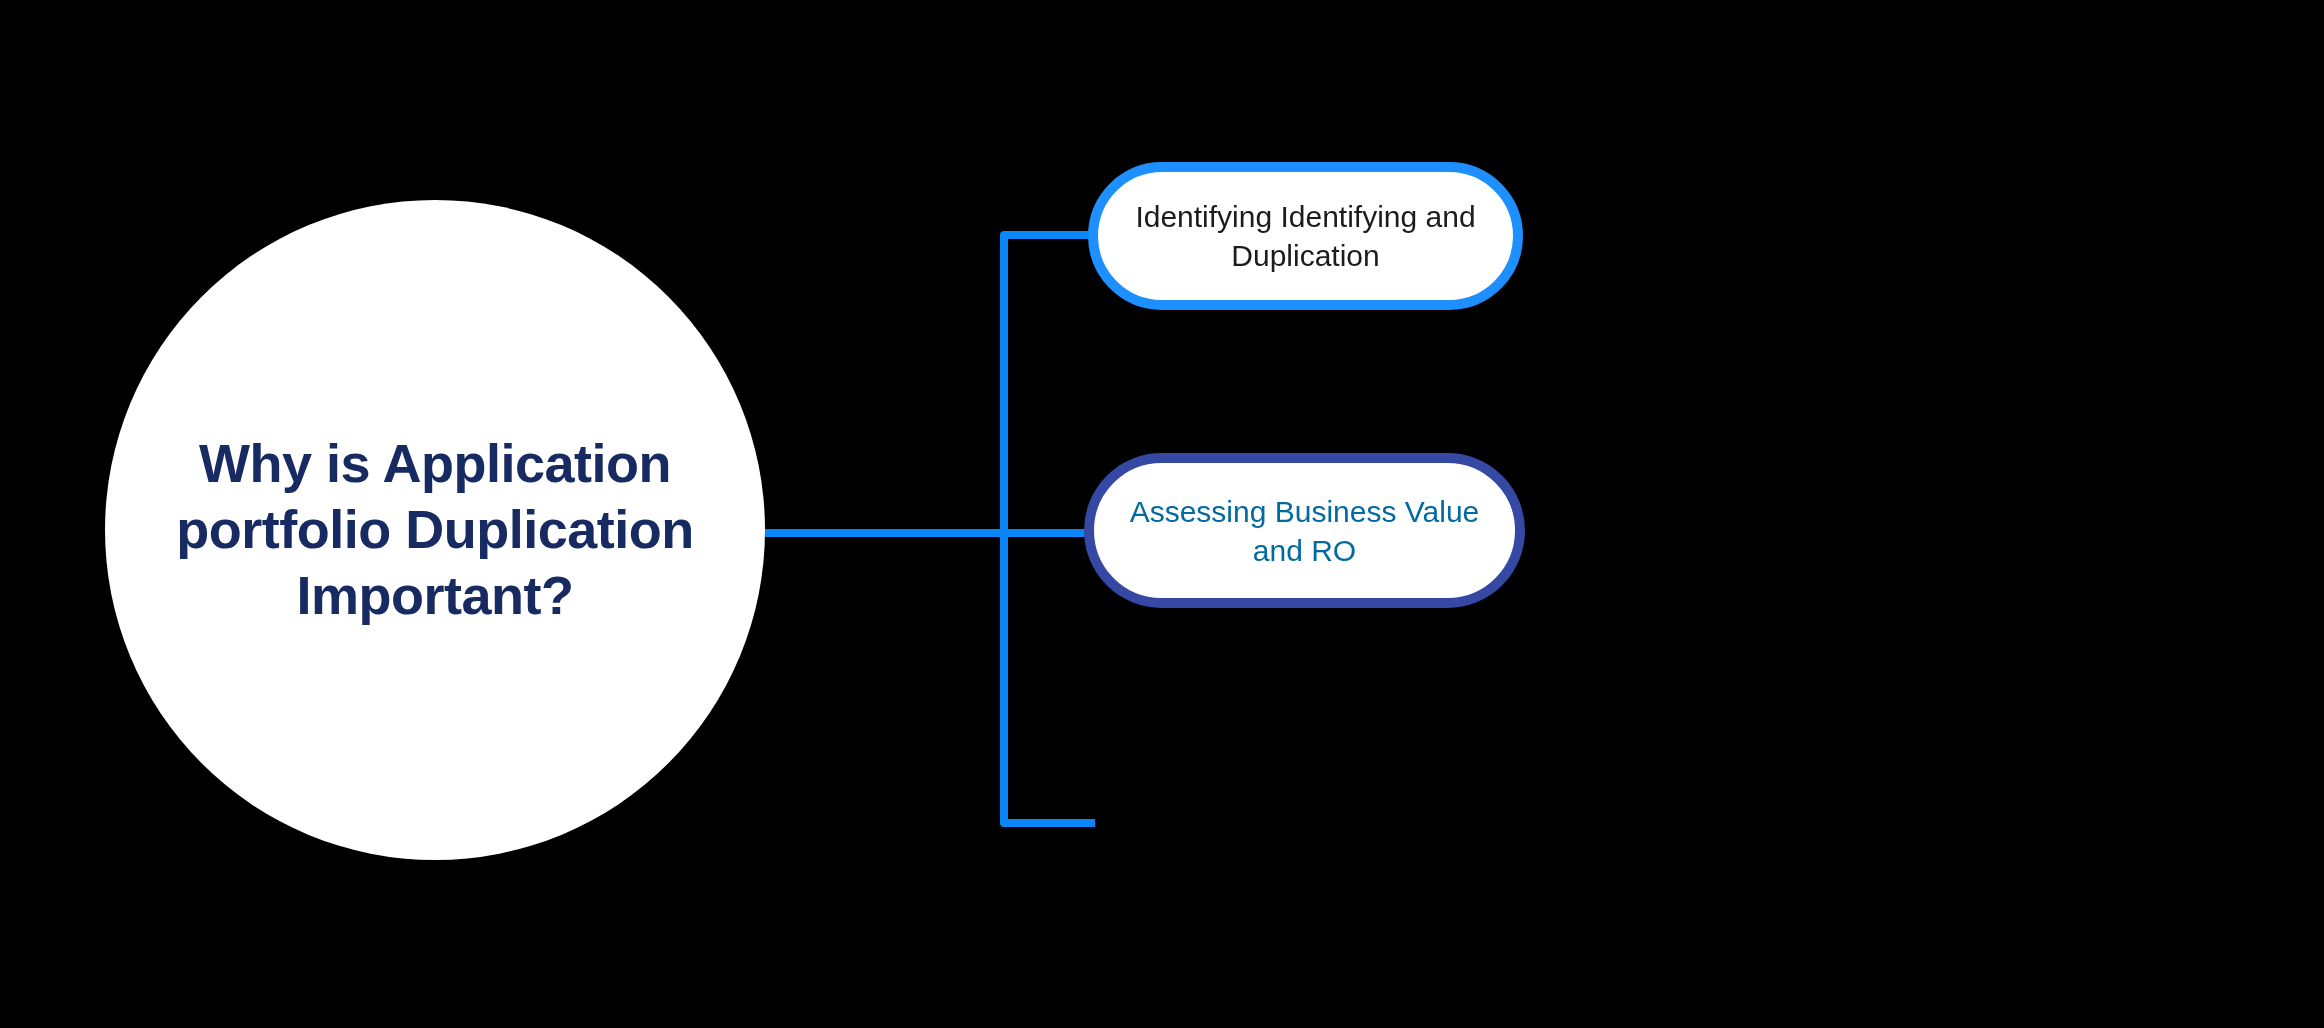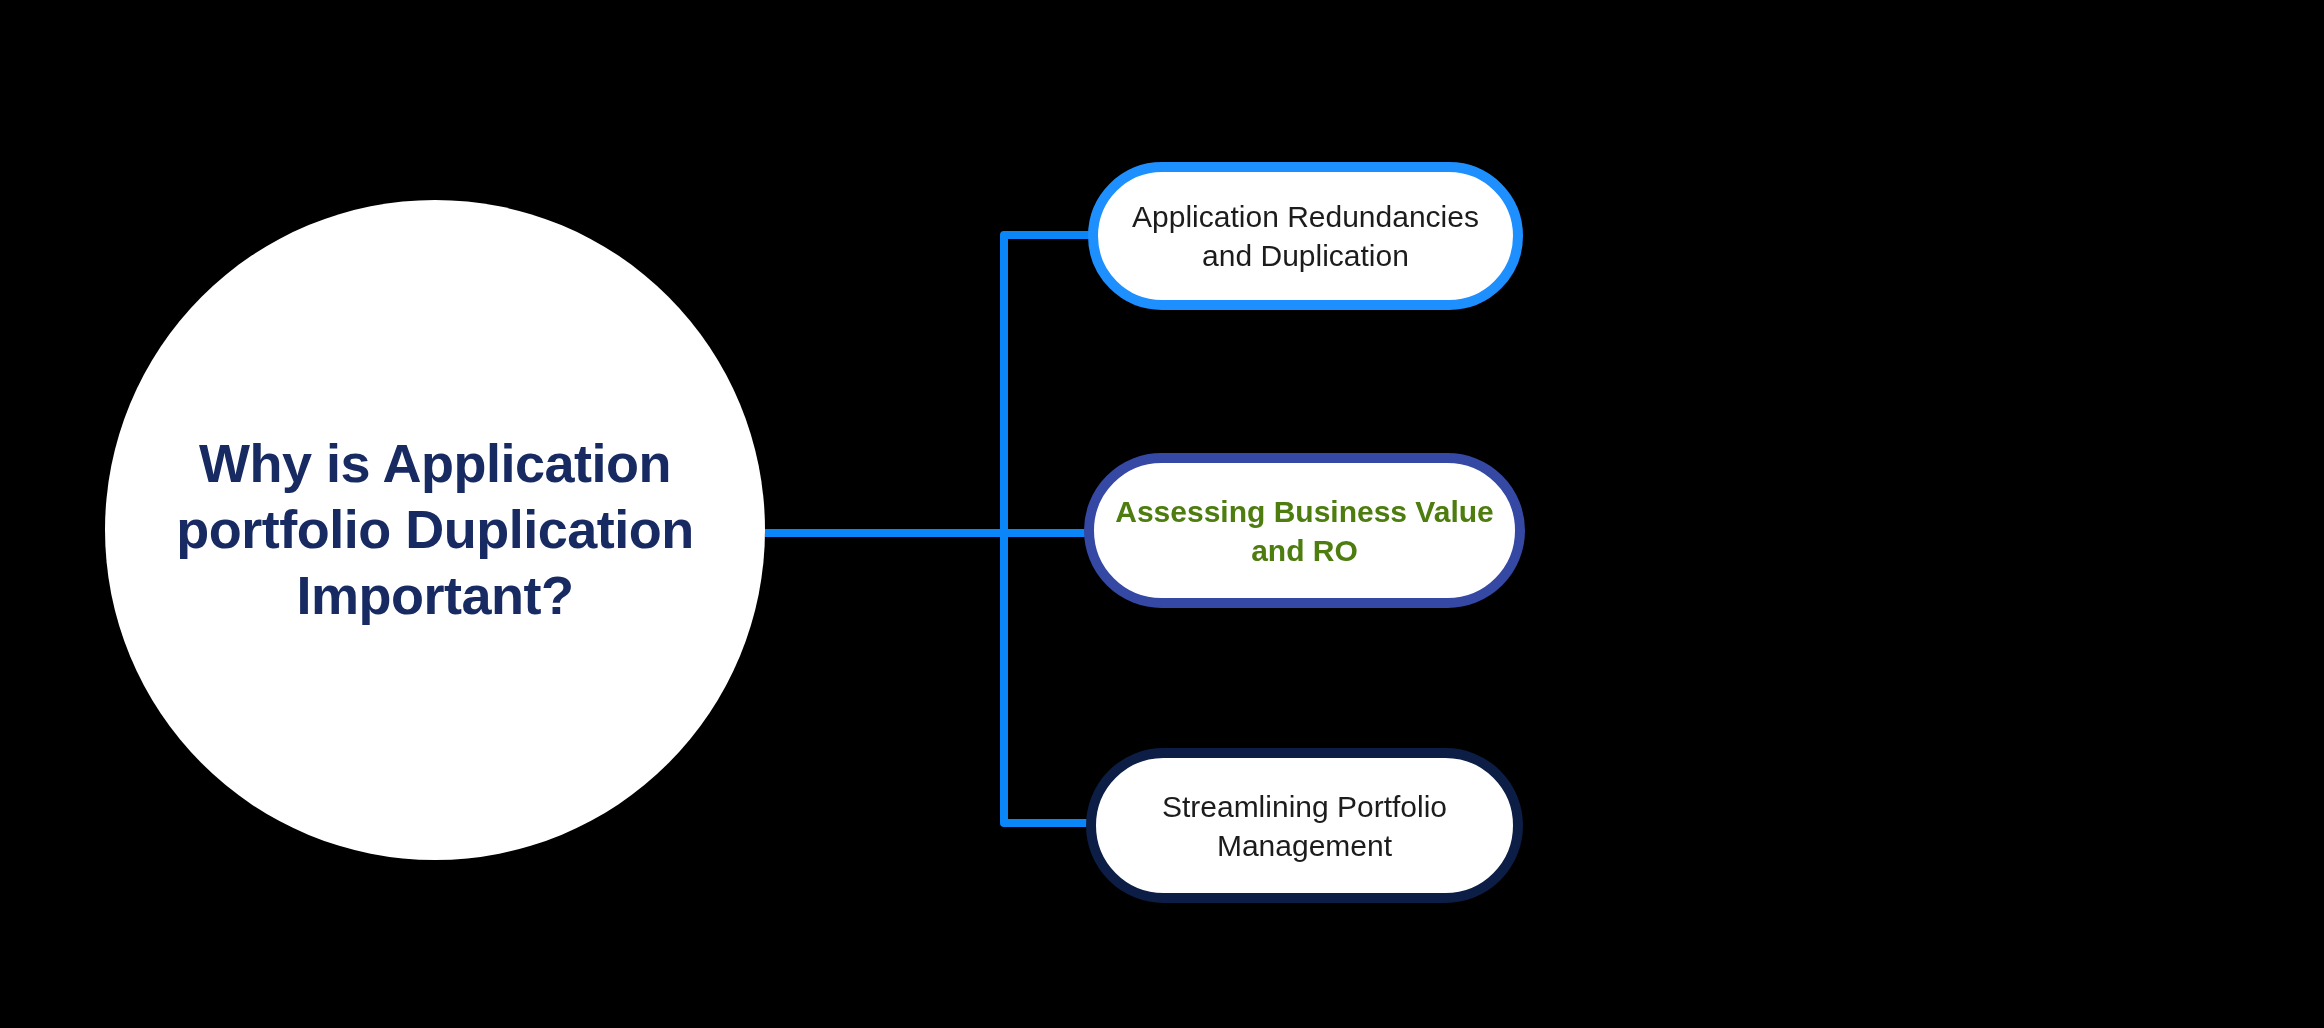--- a/index.html
+++ b/index.html
@@ -78,24 +78,21 @@
   <svg class="connectors" viewBox="0 0 2324 1028" xmlns="http://www.w3.org/2000/svg">
     <path d="M 765 533 H 1088" stroke="#0B86F8"></path>
     <path d="M 1095 235 H 1004 V 823 H 1095" stroke="#0B86F8"></path>
   </svg>
 
   <div class="root-node" style="background-color: rgb(255, 255, 255);">
     <div class="root-label" style="color: rgb(24, 42, 98);">Why is Application portfolio Duplication Important?</div>
   </div>
 
   <div class="branch-node node-1" style="border-color: rgb(30, 143, 255); background-color: rgb(255, 255, 255);">
-    <div class="branch-label" style="color: rgb(28, 28, 28);">Application Redundancies and Duplication</div>
+    <div class="branch-label" style="color: rgb(28, 28, 28);">Identifying Identifying and Duplication</div>
   </div>
 
   <div class="branch-node node-2" style="border-color: rgb(53, 72, 164); background-color: rgb(255, 255, 255);">
-    <div class="branch-label" style="color: #4d7c0f; font-weight: bold;">Assessing Business Value and RO</div>
+    <div class="branch-label" style="color: #0369a1;">Assessing Business Value and RO</div>
   </div>
 
-  <div class="branch-node node-3" style="border-color: rgb(12, 30, 69); background-color: rgb(255, 255, 255);">
-    <div class="branch-label" style="color: rgb(28, 28, 28);">Streamlining Portfolio Management</div>
-  </div>
 
 </div>
 
 </body></html>

